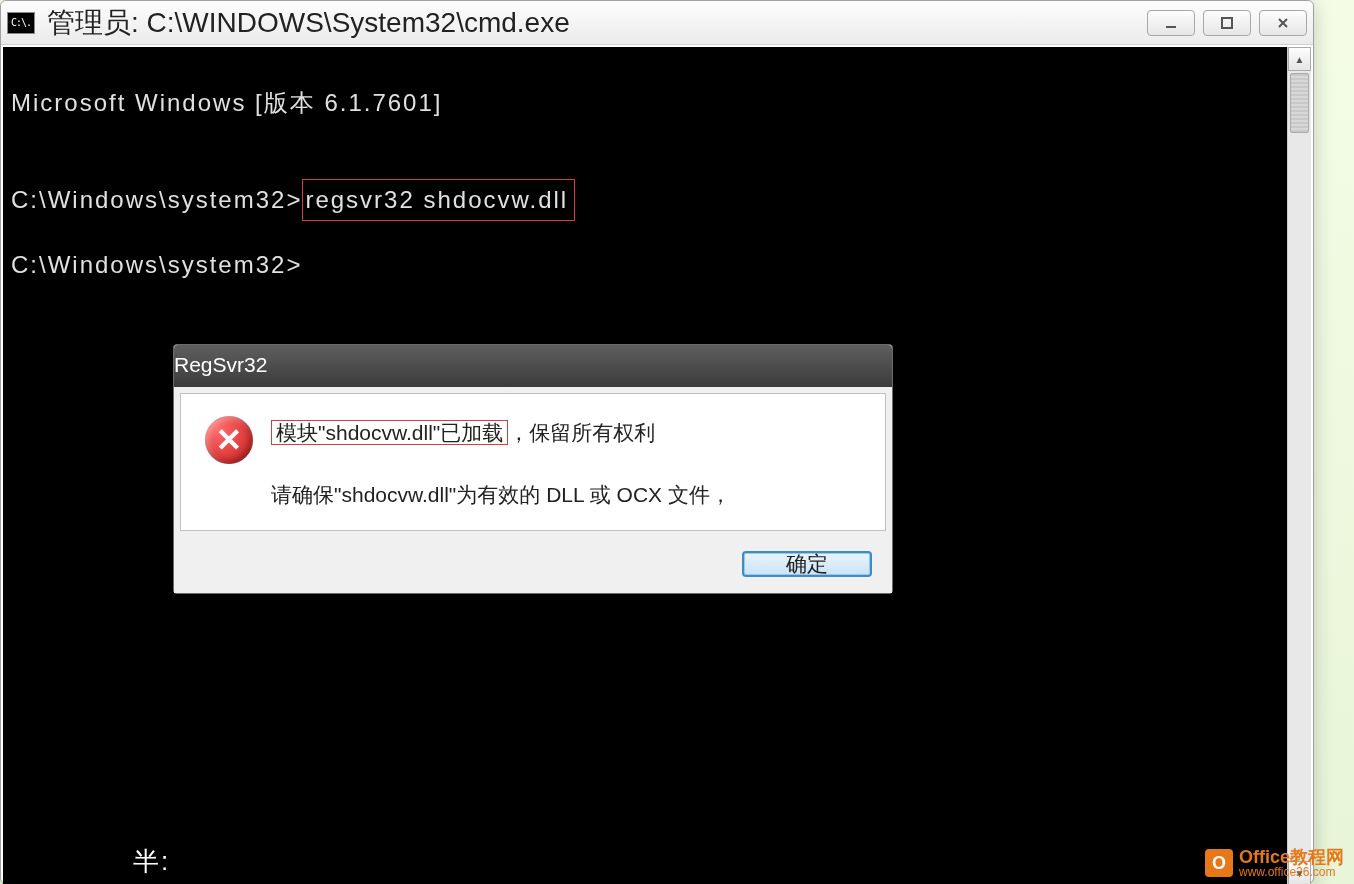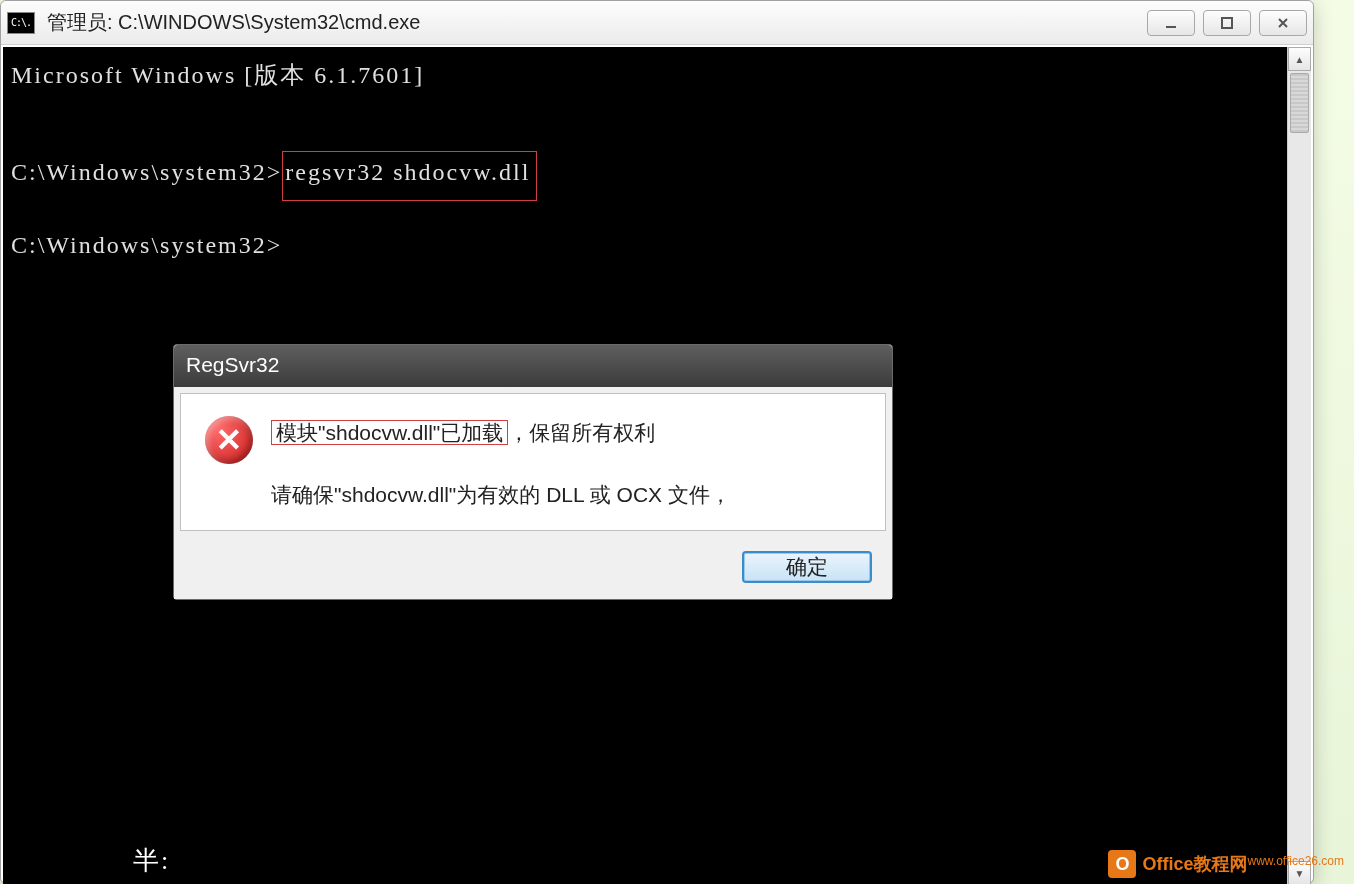--- a/index.html
+++ b/index.html
@@ -45,21 +45,21 @@
     display:flex;
     align-items:center;
     justify-content:center;
     color:#fff;
     font-size:10px;
     font-family: Consolas, monospace;
     letter-spacing: -1px;
   }
 
   .title-text {
-    font-size: 20px;
+    font-size: 28px;
     color: #222;
   }
 
   .win-controls {
     margin-left: auto;
     display: flex;
     gap: 8px;
   }
 
   .win-btn {
@@ -82,33 +82,34 @@
     position: relative;
     height: 838px;
     background: #000;
     margin: 2px;
     display: flex;
   }
 
   .cmd-body {
     flex: 1;
     padding: 12px 8px;
-    font-family: Liberation Serif, serif;
+    font-family: Liberation Sans, sans-serif;
     font-size: 24px;
     line-height: 32px;
     letter-spacing: 2px;
     color: #e0e0e0;
     position: relative;
+    margin-top: 28px;
   }
 
   .cmd-line { white-space: pre; }
   .highlight-box {
     border: 1px solid #d04040;
     display: inline-block;
-    padding: 4px 6px 12px 2px;
+    padding: 4px 6px 4px 2px;
     margin: -4px 0;
   }
   .ime-line {
     position: absolute;
     left: 130px;
     bottom: 8px;
     color: #fff;
     font-size: 26px;
   }
 
@@ -142,21 +143,21 @@
     background: #f0f0f0;
     border: 1px solid #6a6a6a;
     border-radius: 4px;
     box-shadow: 0 10px 30px rgba(0,0,0,0.5);
   }
   .dialog-title {
     height: 42px;
     background: linear-gradient(180deg,#5f5f5f,#3b3b3b);
     color: #fff;
     font-size: 21px;
-    padding: 8px 12px;
+    padding: 8px 0;
     border-radius: 4px 4px 0 0;
     font-family: "Segoe UI","Microsoft YaHei",sans-serif;
   }
   .dialog-inner {
     margin: 6px;
     background: #fff;
     border: 1px solid #c0c0c0;
     padding: 22px 24px 18px 24px;
   }
   .dialog-content { display:flex; gap:18px; }
@@ -180,21 +181,21 @@
     display:inline;
   }
   .msg-p2 { margin-top: 28px; }
   .dialog-buttons {
     background: #f0f0f0;
     padding: 14px 20px 16px;
     display:flex; justify-content:flex-end;
   }
   .ok-btn {
     width: 130px;
-    height: 32px;
+    height: 26px;
     border: 2px solid #3a8ccb;
     border-radius: 4px;
     background: linear-gradient(180deg,#eaf4fc,#c9e3f6);
     font-size: 21px;
     display:flex;align-items:center;justify-content:center;
     box-shadow: 0 0 0 1px #9cc8e8 inset;
     color:#222;
   }
 
   
@@ -204,21 +205,21 @@
     bottom: 6px;
     display:flex;
     align-items:center;
     gap:6px;
     font-family: Arial,sans-serif;
   }
   .wm-icon {
     width:28px;height:28px;background:#e77817;border-radius:4px;
     display:flex;align-items:center;justify-content:center;color:#fff;font-weight:bold;font-size:18px;
   }
-  .wm-text { display:flex;line-height:1; }
+  .wm-text { display:flex;flex-direction:column;line-height:1; }
   .wm-main { color:#e77817;font-size:18px;font-weight:bold; }
   .wm-sub { color:#e77817;font-size:12px; }
 </style>
 </head>
 <body>
 
 <div class="cmd-window">
   <div class="titlebar">
     <div class="cmd-icon">C:\.</div>
     <div class="title-text">管理员: C:\WINDOWS\System32\cmd.exe</div>

